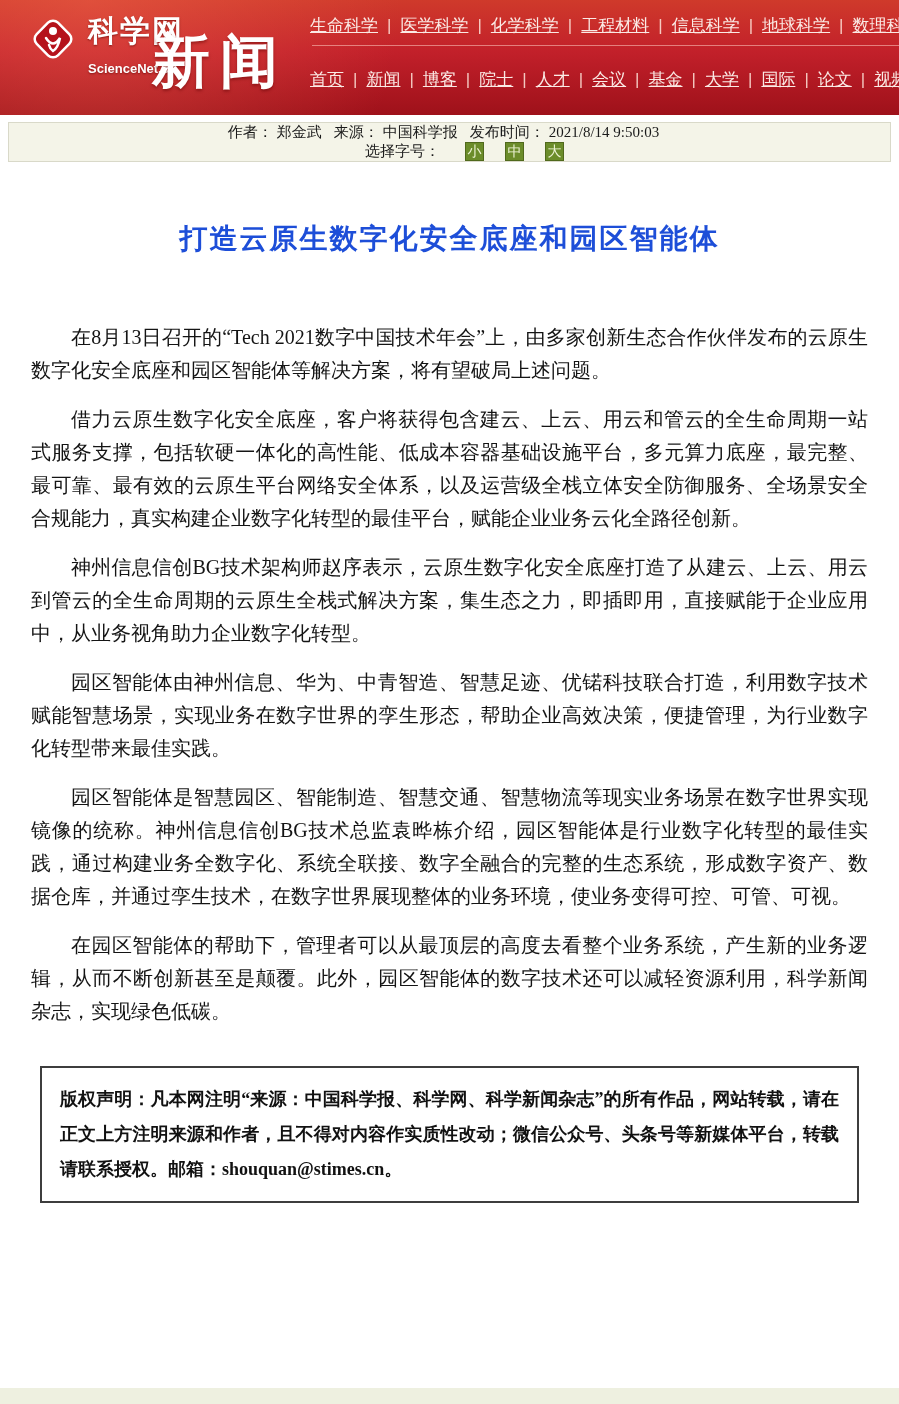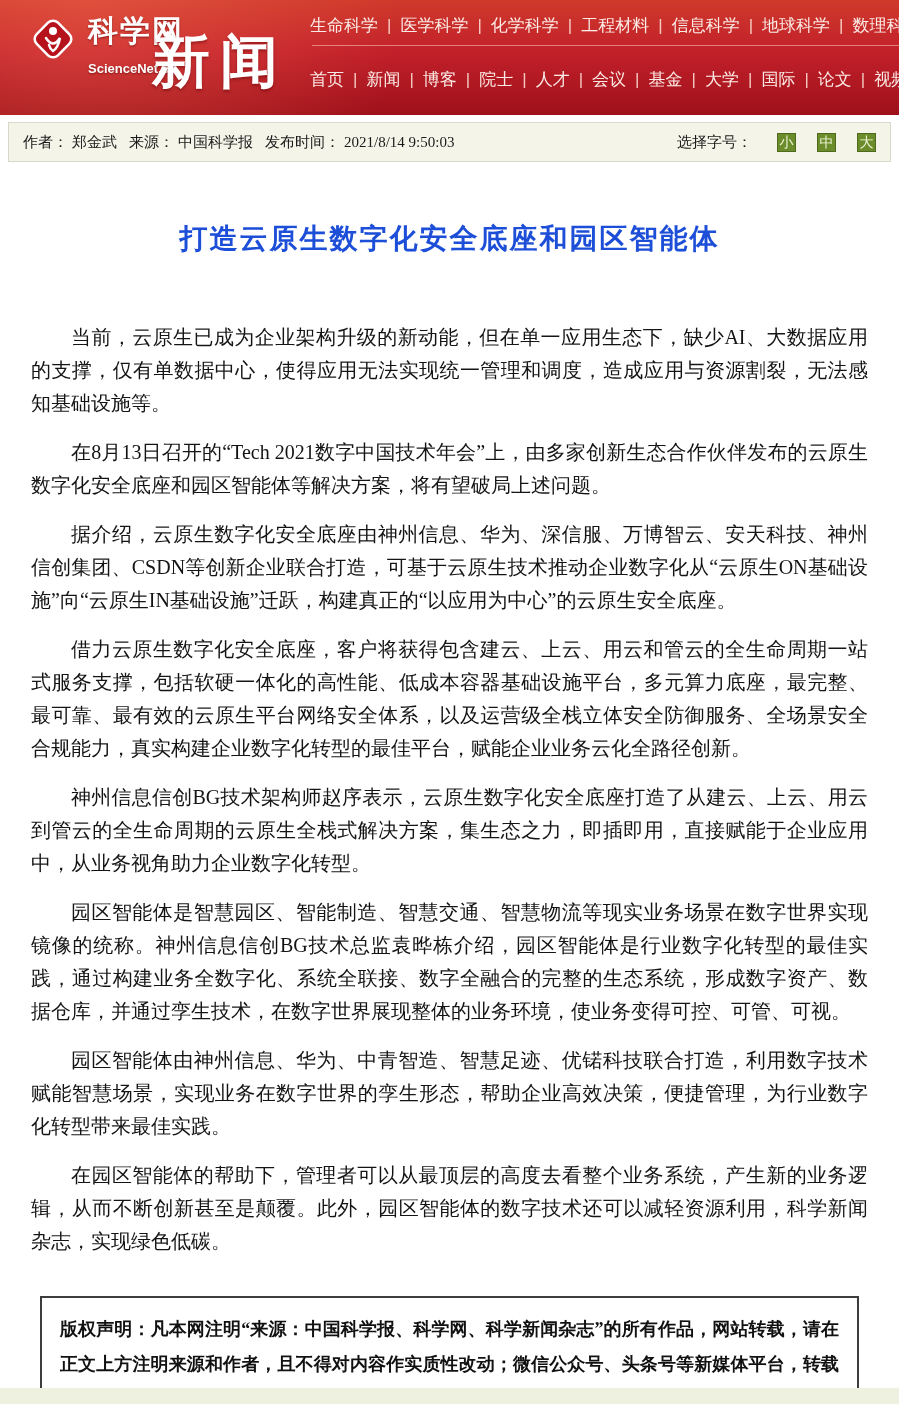--- a/index.html
+++ b/index.html
@@ -45,37 +45,37 @@
     text-shadow: 0 2px 3px rgba(90,0,0,0.45);
   }
   .nav { position: absolute; left: 310px; top: 0; right: 0; height: 115px; }
   .nav-row {
     position: absolute; left: 0; right: 0; white-space: nowrap; overflow: hidden;
     font-family: "Liberation Sans", "DejaVu Sans", sans-serif;
     font-size: 17px; color: #fbeae5;
   }
   .nav-top { top: 14px; }
   .nav-bottom { top: 68px; }
-  .nav-item { cursor: pointer; }
+  .nav-item { cursor: pointer; text-decoration: underline; }
   .nav-item:not(:last-child)::after {
     content: "|"; margin: 0 9px; color: rgba(255,230,220,0.85);
     display: inline-block;
   }
   .nav-divider {
     position: absolute; top: 45px; left: 2px; right: 0; height: 1px;
     background: rgba(255,205,195,0.55);
   }
   
   .metabar {
     position: absolute; top: 122px; left: 8px; right: 8px; height: 40px;
     background: #f4f4e8;
     border: 1px solid #d9d9c9;
     display: flex; align-items: center; justify-content: space-between;
     padding: 0 14px;
-    font-size: 15px; color: #1a1a1a;
+    font-size: 15px; color: #1a1a1a; flex-direction: column;
   }
   .meta-left span { margin-right: 4px; }
   .meta-left .meta-value { margin-right: 12px; }
   .meta-right { display: flex; align-items: center; gap: 21px; margin-left: 30px; }
   .meta-right .fs-label { margin-right: 4px; }
   .fs-btn {
     width: 19px; height: 19px; line-height: 17px; text-align: center;
     background: #6b8c2a; border: 1px solid #50691c; color: #eef4d6;
     font-size: 14px; font-family: inherit; cursor: pointer; padding: 0;
     display: inline-block;
@@ -147,27 +147,25 @@
       <span class="fs-label">选择字号：</span>
       <button class="fs-btn">小</button>
       <button class="fs-btn">中</button>
       <button class="fs-btn">大</button>
     </div>
   </div>
 
   <main class="article">
     <h1 class="article-title">打造云原生数字化安全底座和园区智能体</h1>
     <div class="article-body">
-      <p>当前，云原生已成为企业架构升级的新动能，但在单一应用生态下，缺少AI、大数据应用的支撑，仅有单数据中心，使得应用无法实现统一管理和调度，造成应用与资源割裂，无法感知基础设施等。</p>
       <p>在8月13日召开的“Tech 2021数字中国技术年会”上，由多家创新生态合作伙伴发布的云原生数字化安全底座和园区智能体等解决方案，将有望破局上述问题。</p>
-      <p>据介绍，云原生数字化安全底座由神州信息、华为、深信服、万博智云、安天科技、神州信创集团、CSDN等创新企业联合打造，可基于云原生技术推动企业数字化从“云原生ON基础设施”向“云原生IN基础设施”迁跃，构建真正的“以应用为中心”的云原生安全底座。</p>
       <p>借力云原生数字化安全底座，客户将获得包含建云、上云、用云和管云的全生命周期一站式服务支撑，包括软硬一体化的高性能、低成本容器基础设施平台，多元算力底座，最完整、最可靠、最有效的云原生平台网络安全体系，以及运营级全栈立体安全防御服务、全场景安全合规能力，真实构建企业数字化转型的最佳平台，赋能企业业务云化全路径创新。</p>
       <p>神州信息信创BG技术架构师赵序表示，云原生数字化安全底座打造了从建云、上云、用云到管云的全生命周期的云原生全栈式解决方案，集生态之力，即插即用，直接赋能于企业应用中，从业务视角助力企业数字化转型。</p>
+      <p>园区智能体由神州信息、华为、中青智造、智慧足迹、优锘科技联合打造，利用数字技术赋能智慧场景，实现业务在数字世界的孪生形态，帮助企业高效决策，便捷管理，为行业数字化转型带来最佳实践。</p>
       <p>园区智能体是智慧园区、智能制造、智慧交通、智慧物流等现实业务场景在数字世界实现镜像的统称。神州信息信创BG技术总监袁晔栋介绍，园区智能体是行业数字化转型的最佳实践，通过构建业务全数字化、系统全联接、数字全融合的完整的生态系统，形成数字资产、数据仓库，并通过孪生技术，在数字世界展现整体的业务环境，使业务变得可控、可管、可视。</p>
-      <p>园区智能体由神州信息、华为、中青智造、智慧足迹、优锘科技联合打造，利用数字技术赋能智慧场景，实现业务在数字世界的孪生形态，帮助企业高效决策，便捷管理，为行业数字化转型带来最佳实践。</p>
       <p>在园区智能体的帮助下，管理者可以从最顶层的高度去看整个业务系统，产生新的业务逻辑，从而不断创新甚至是颠覆。此外，园区智能体的数字技术还可以减轻资源利用，科学新闻杂志，实现绿色低碳。</p>
     </div>
     <div class="copyright">版权声明：凡本网注明“来源：中国科学报、科学网、科学新闻杂志”的所有作品，网站转载，请在正文上方注明来源和作者，且不得对内容作实质性改动；微信公众号、头条号等新媒体平台，转载请联系授权。邮箱：shouquan@stimes.cn。</div>
   </main>
 
   <div class="footer-strip"></div>
 
 </div>
 
 </body></html>

